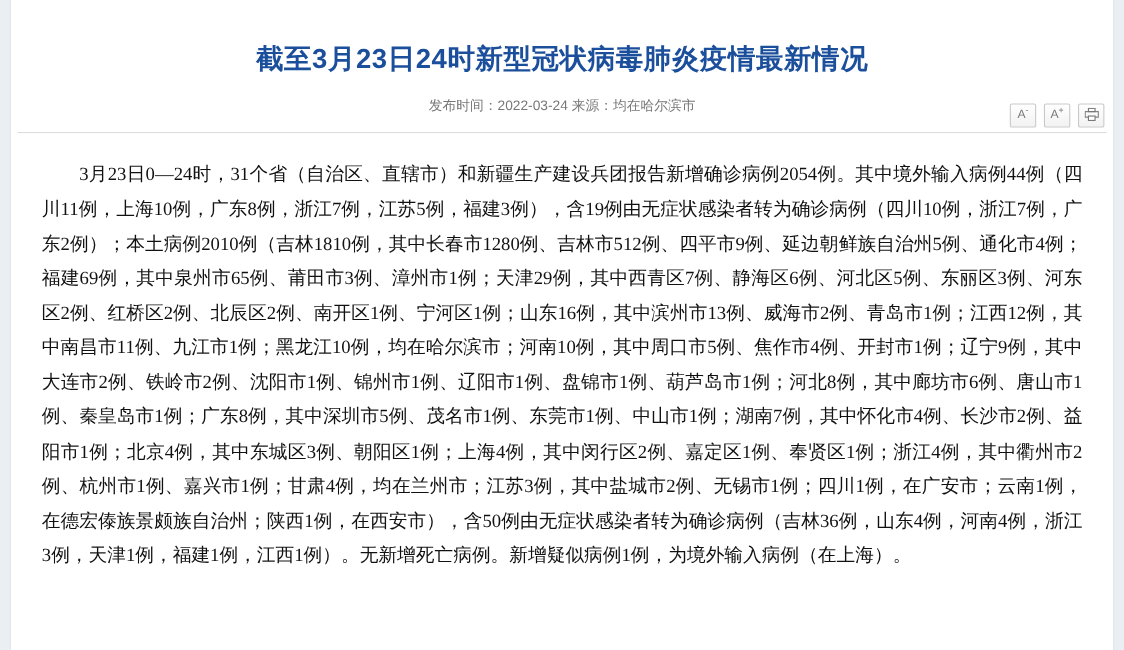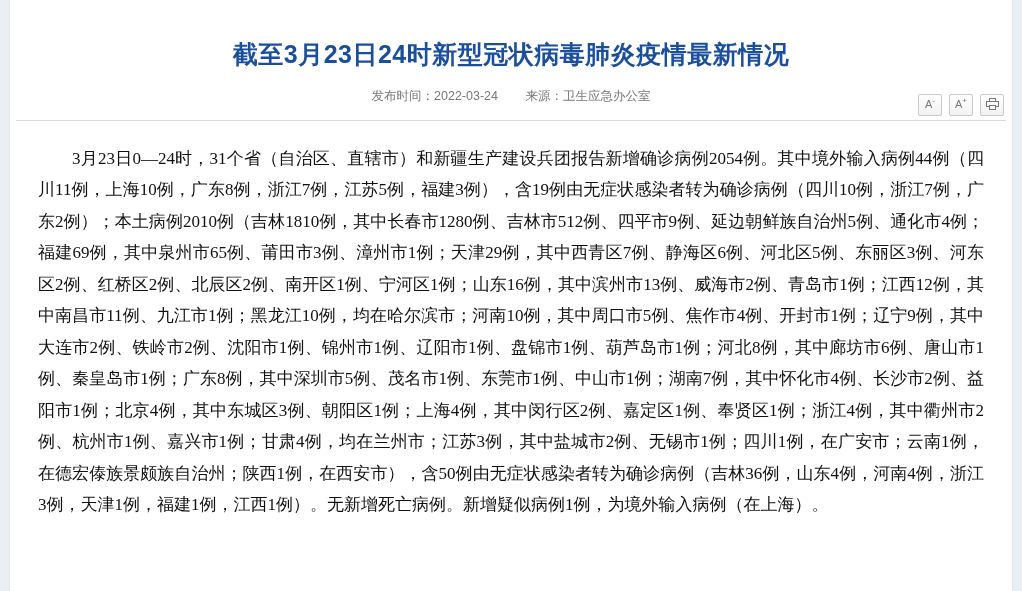--- a/index.html
+++ b/index.html
@@ -60,21 +60,21 @@
     position: relative;
     margin-top: 14px;
     height: 26px;
     text-align: center;
     color: #6d6d6d;
     font-size: 12.5px;
     font-family: "Liberation Sans", "DejaVu Sans", sans-serif;
   }
   .meta-row .meta-item {
     display: inline-block;
-    margin: 0 12px;
+    margin: 0 0;
     vertical-align: middle;
   }
   .meta-label { color: #777; }
   .meta-value { color: #777; }
   .tool-group {
     position: absolute;
     right: 8px;
     top: 6px;
     display: flex;
     gap: 7px;
@@ -124,21 +124,21 @@
 
   <div class="content">
 
     <h1 class="title">截至3月23日24时新型冠状病毒肺炎疫情最新情况</h1>
 
     <div class="meta-row">
       <span class="meta-item">
         <span class="meta-label">发布时间：</span><span class="meta-value">2022-03-24</span>
       </span>
       <span class="meta-item">
-        <span class="meta-label">来源：</span><span class="meta-value">卫生应急办公室</span>
+        <span class="meta-label">来源：</span><span class="meta-value">均在哈尔滨市</span>
       </span>
 
       <div class="tool-group">
         <div class="tool-btn"><span>A</span><span class="sup">-</span></div>
         <div class="tool-btn"><span>A</span><span class="sup">+</span></div>
         <div class="tool-btn">
           <svg width="13" height="12" viewBox="0 0 13 12">
             <rect x="3.5" y="0.5" width="6" height="3" fill="none" stroke="#777"></rect>
             <rect x="0.5" y="3.5" width="12" height="5" fill="none" stroke="#777"></rect>
             <rect x="3.5" y="7.5" width="6" height="4" fill="#fff" stroke="#777"></rect>

